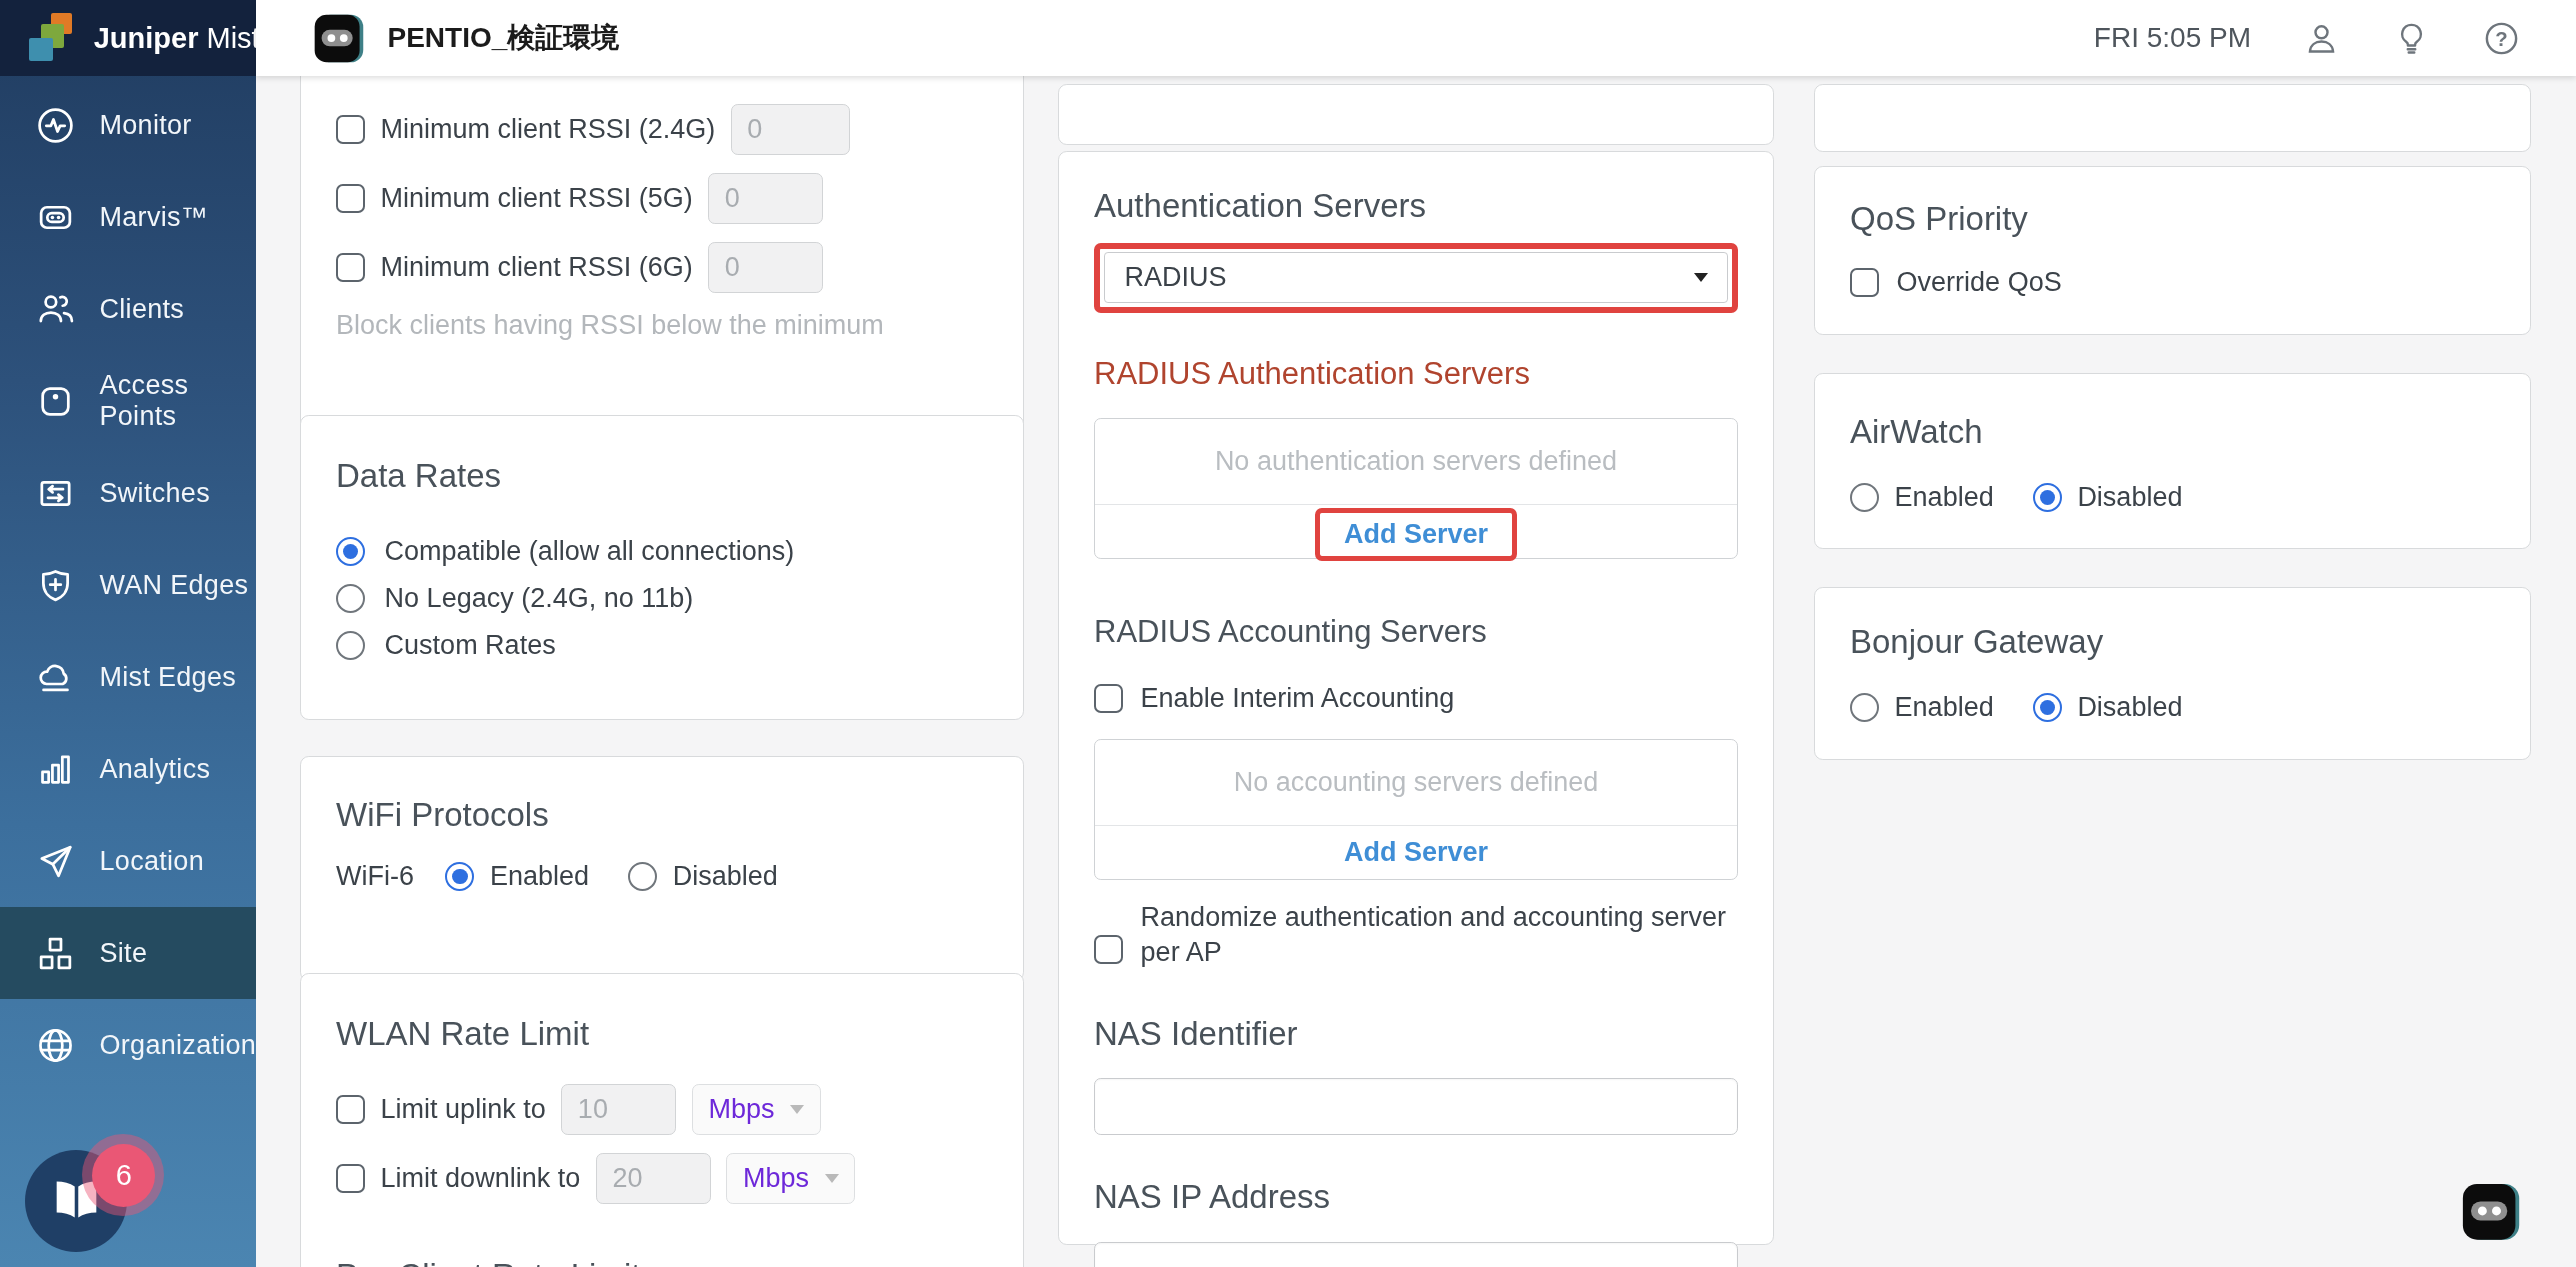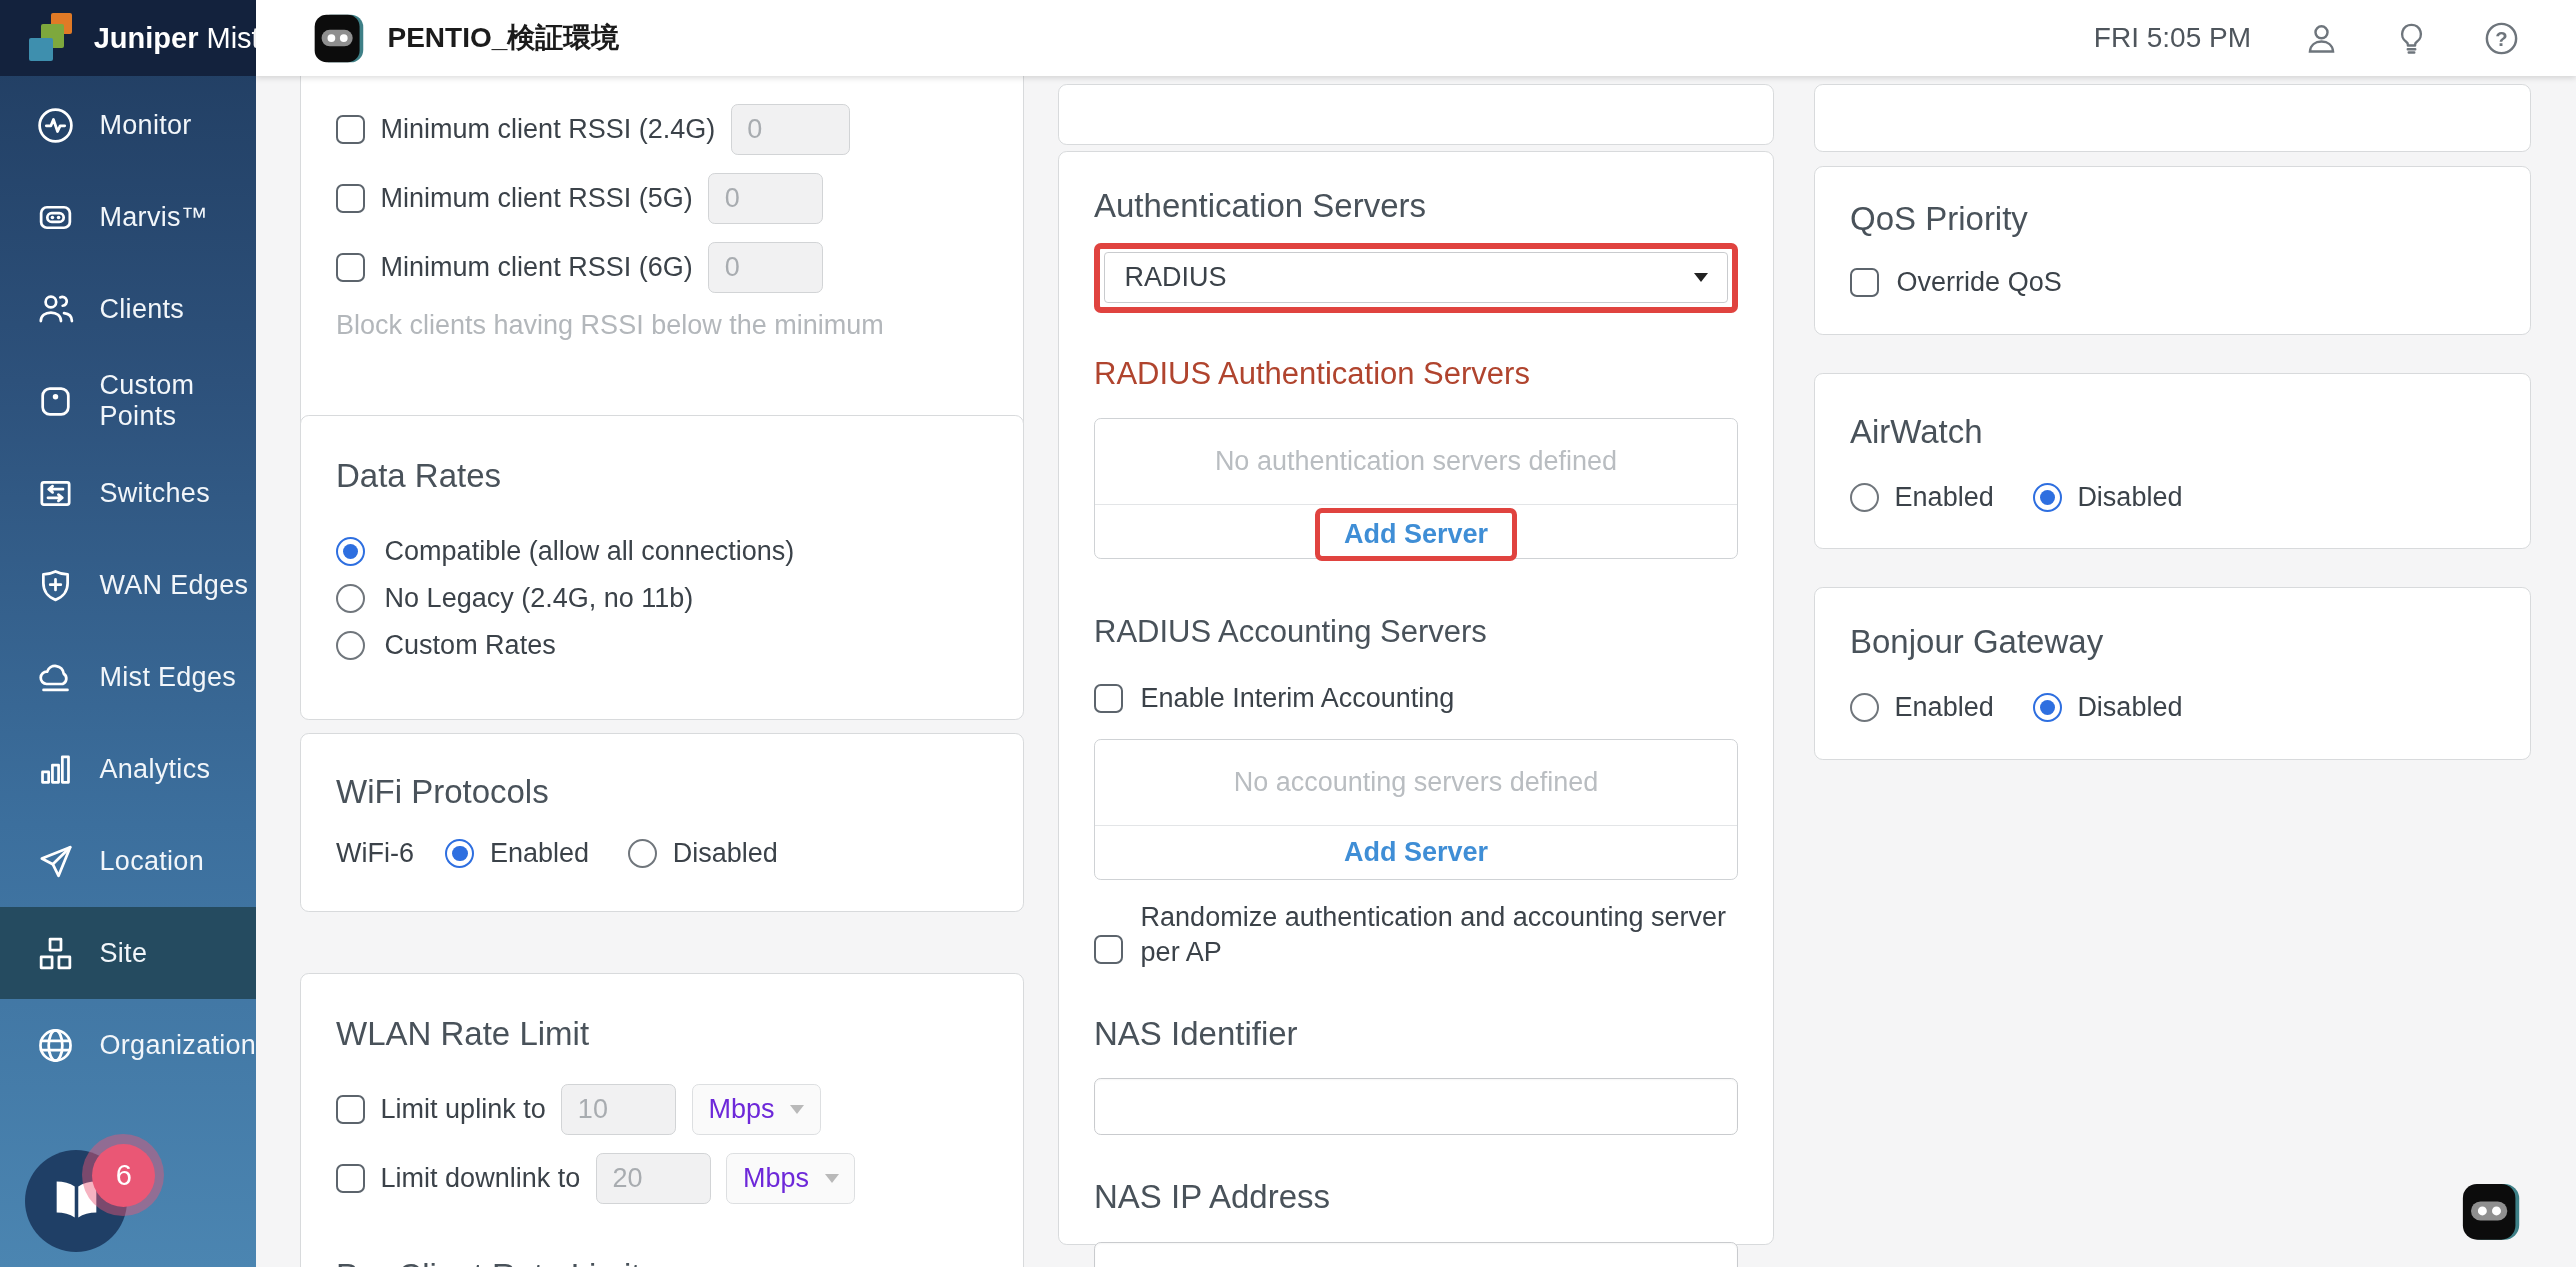--- a/index.html
+++ b/index.html
@@ -119,21 +119,21 @@
             <path d="M14.8 4.9a2.6 2.6 0 1 1 1.4 4.9"></path>
             <path d="M17 14.1c2.7.3 4.6 1.9 4.6 4.7"></path>
           </svg>
         <span class="nav-label">Clients</span>
       </div>
       <div class="nav-item">
         <svg viewBox="0 0 24 24" fill="none" stroke="#fff" stroke-width="1.6" stroke-linejoin="round">
             <rect x="4.5" y="4.5" width="15" height="15" rx="4.2"></rect>
             <circle cx="12" cy="9.2" r="1.6" fill="#fff" stroke="none"></circle>
           </svg>
-        <span class="nav-label">Custom Points</span>
+        <span class="nav-label">Access Points</span>
       </div>
       <div class="nav-item">
         <svg viewBox="0 0 24 24" fill="none" stroke="#fff" stroke-width="1.6" stroke-linecap="round" stroke-linejoin="round">
             <rect x="4" y="5.5" width="16" height="13" rx="1.2"></rect>
             <path d="M16.4 9.5H8.2M10.3 7.7 8 9.5l2.3 1.8"></path>
             <path d="M7.6 14.5h8.2M13.7 12.7l2.3 1.8-2.3 1.8"></path>
           </svg>
         <span class="nav-label">Switches</span>
       </div>
       <div class="nav-item">
@@ -256,21 +256,21 @@
             <div class="radio"></div>
             <span class="lbl">No Legacy (2.4G, no 11b)</span>
           </div>
           <div class="row" style="height:47px;gap:19.6px;">
             <div class="radio"></div>
             <span class="lbl">Custom Rates</span>
           </div>
         </div>
       </div>
 
-      <div class="card" style="top:657px;height:179px;padding:39px 35px 0 35px;">
+      <div class="card" style="top:680px;height:225px;padding:39px 35px 0 35px;">
         <div class="card-title">WiFi Protocols</div>
         <div class="row" style="margin-top:27px;gap:21.5px;">
           <span class="lbl">WiFi-6</span>
           <div class="row" style="gap:15.6px;margin-left:9.8px;">
             <div class="radio on"></div>
             <span class="lbl">Enabled</span>
           </div>
           <div class="row" style="gap:15.6px;margin-left:17.6px;">
             <div class="radio"></div>
             <span class="lbl">Disabled</span>

